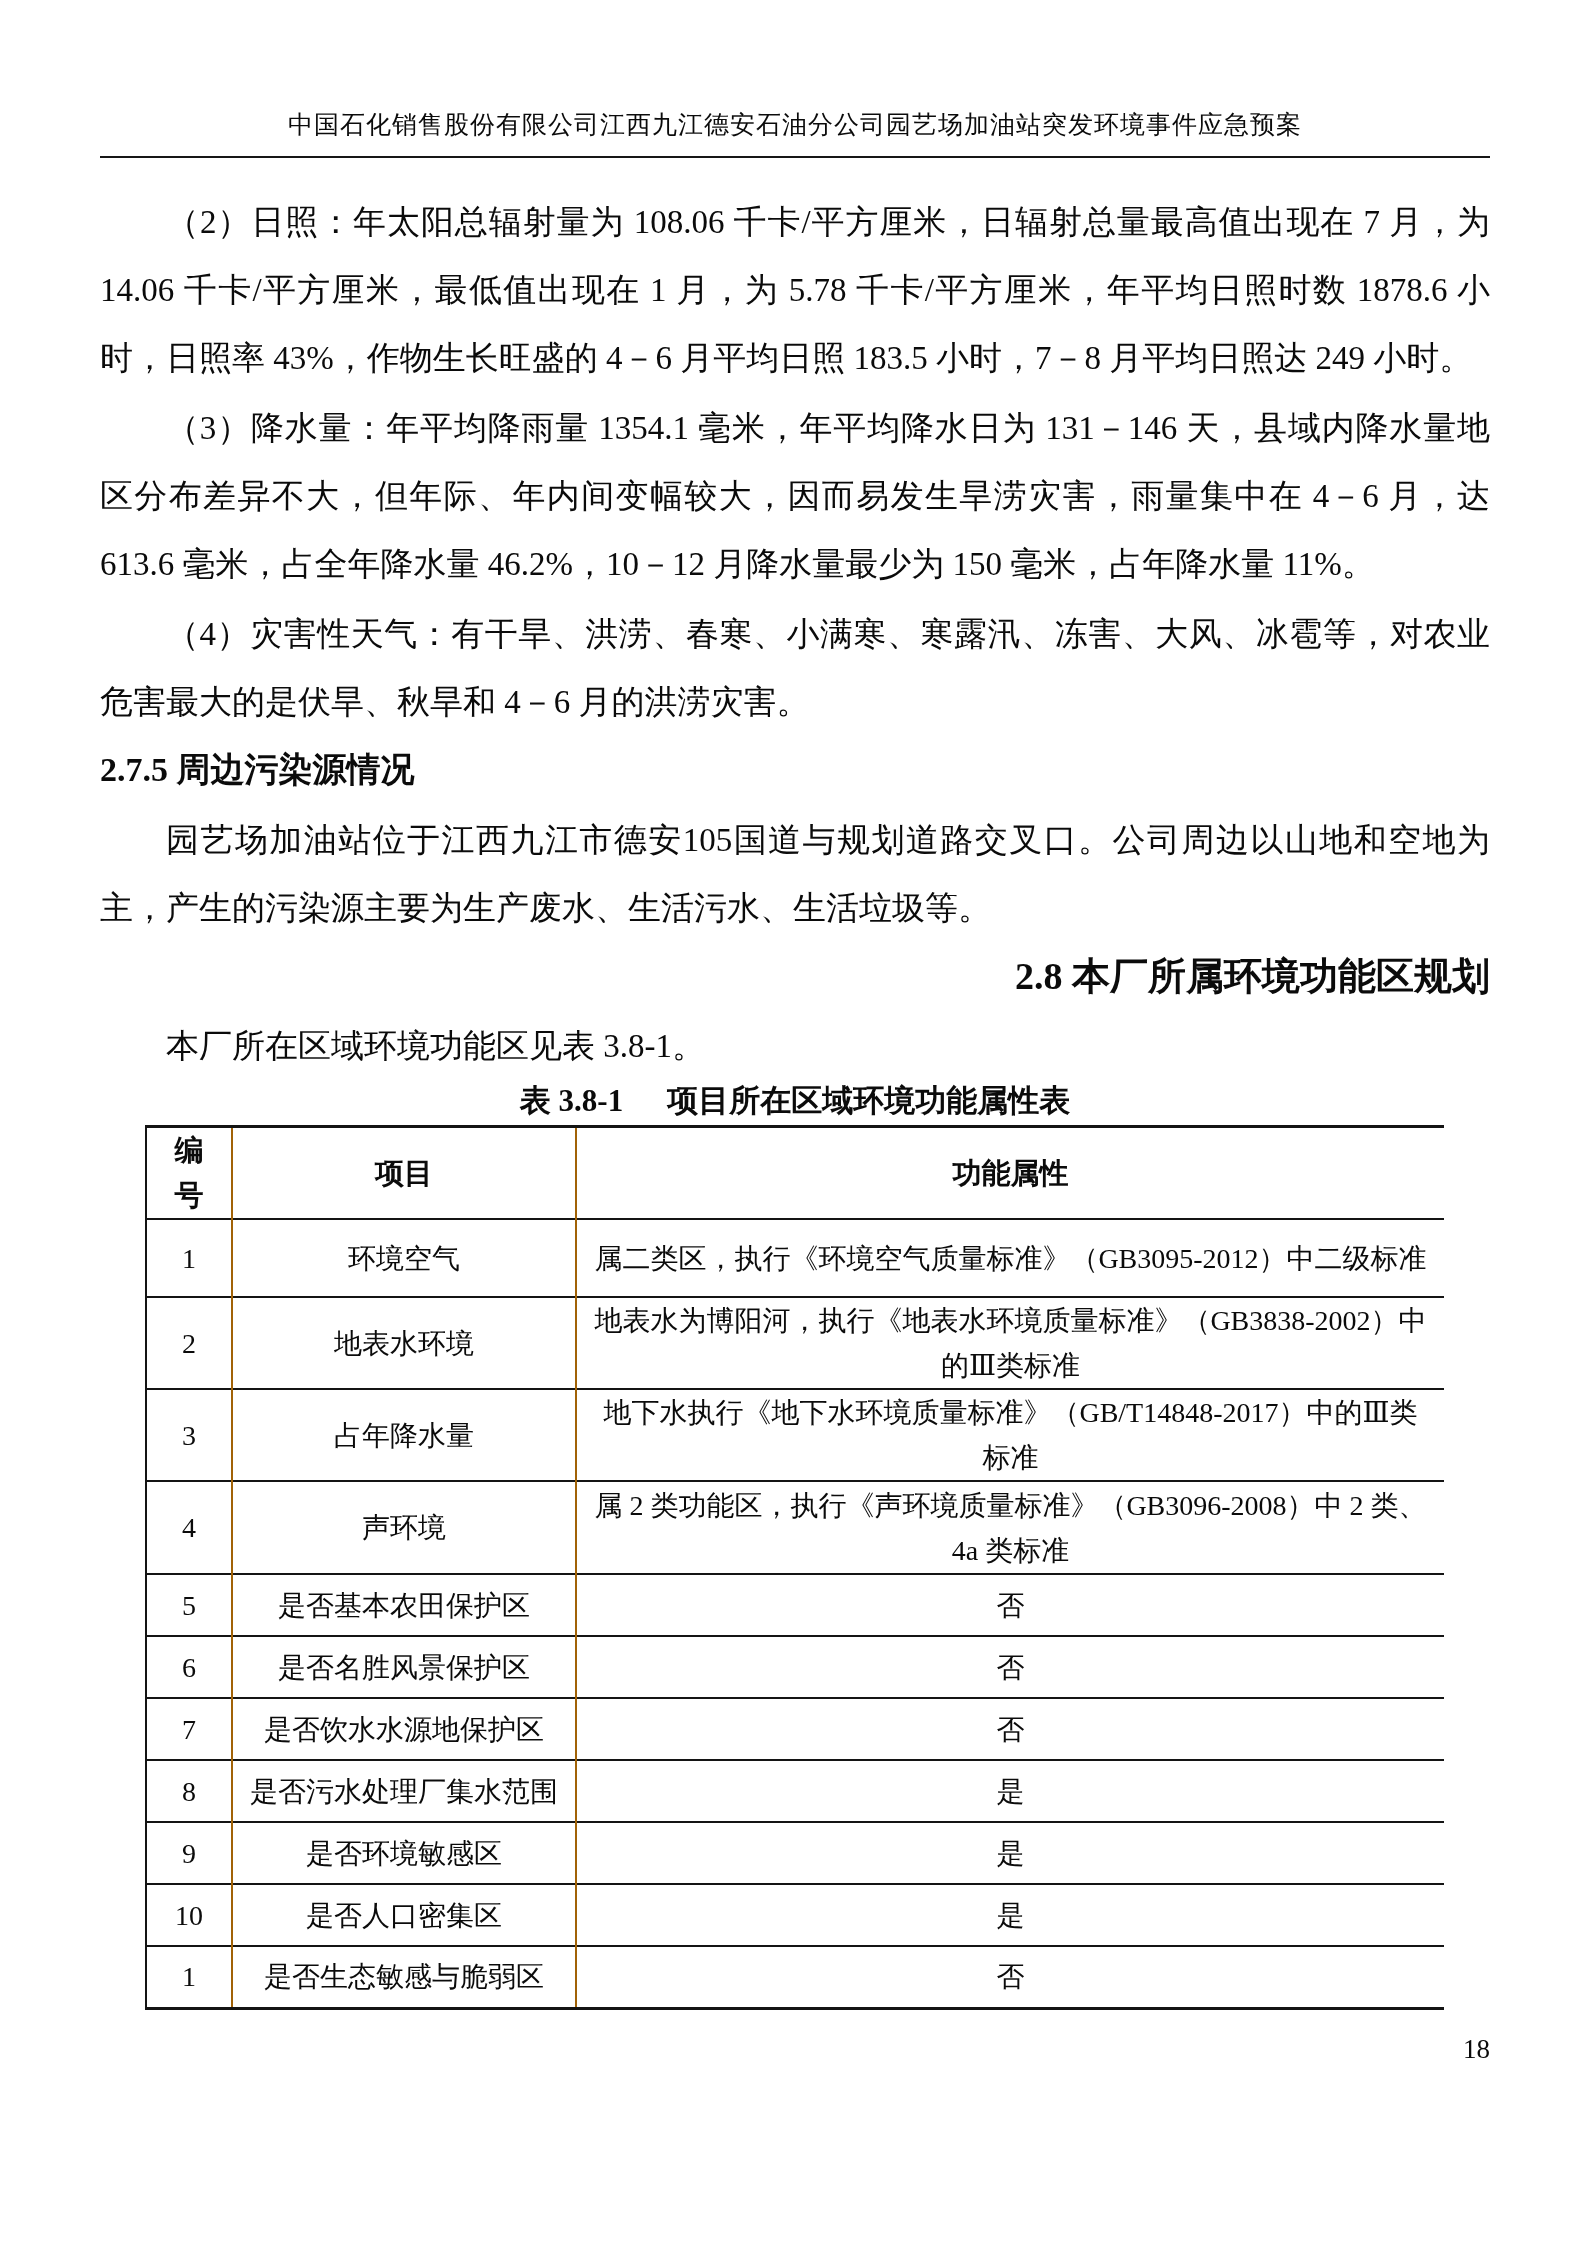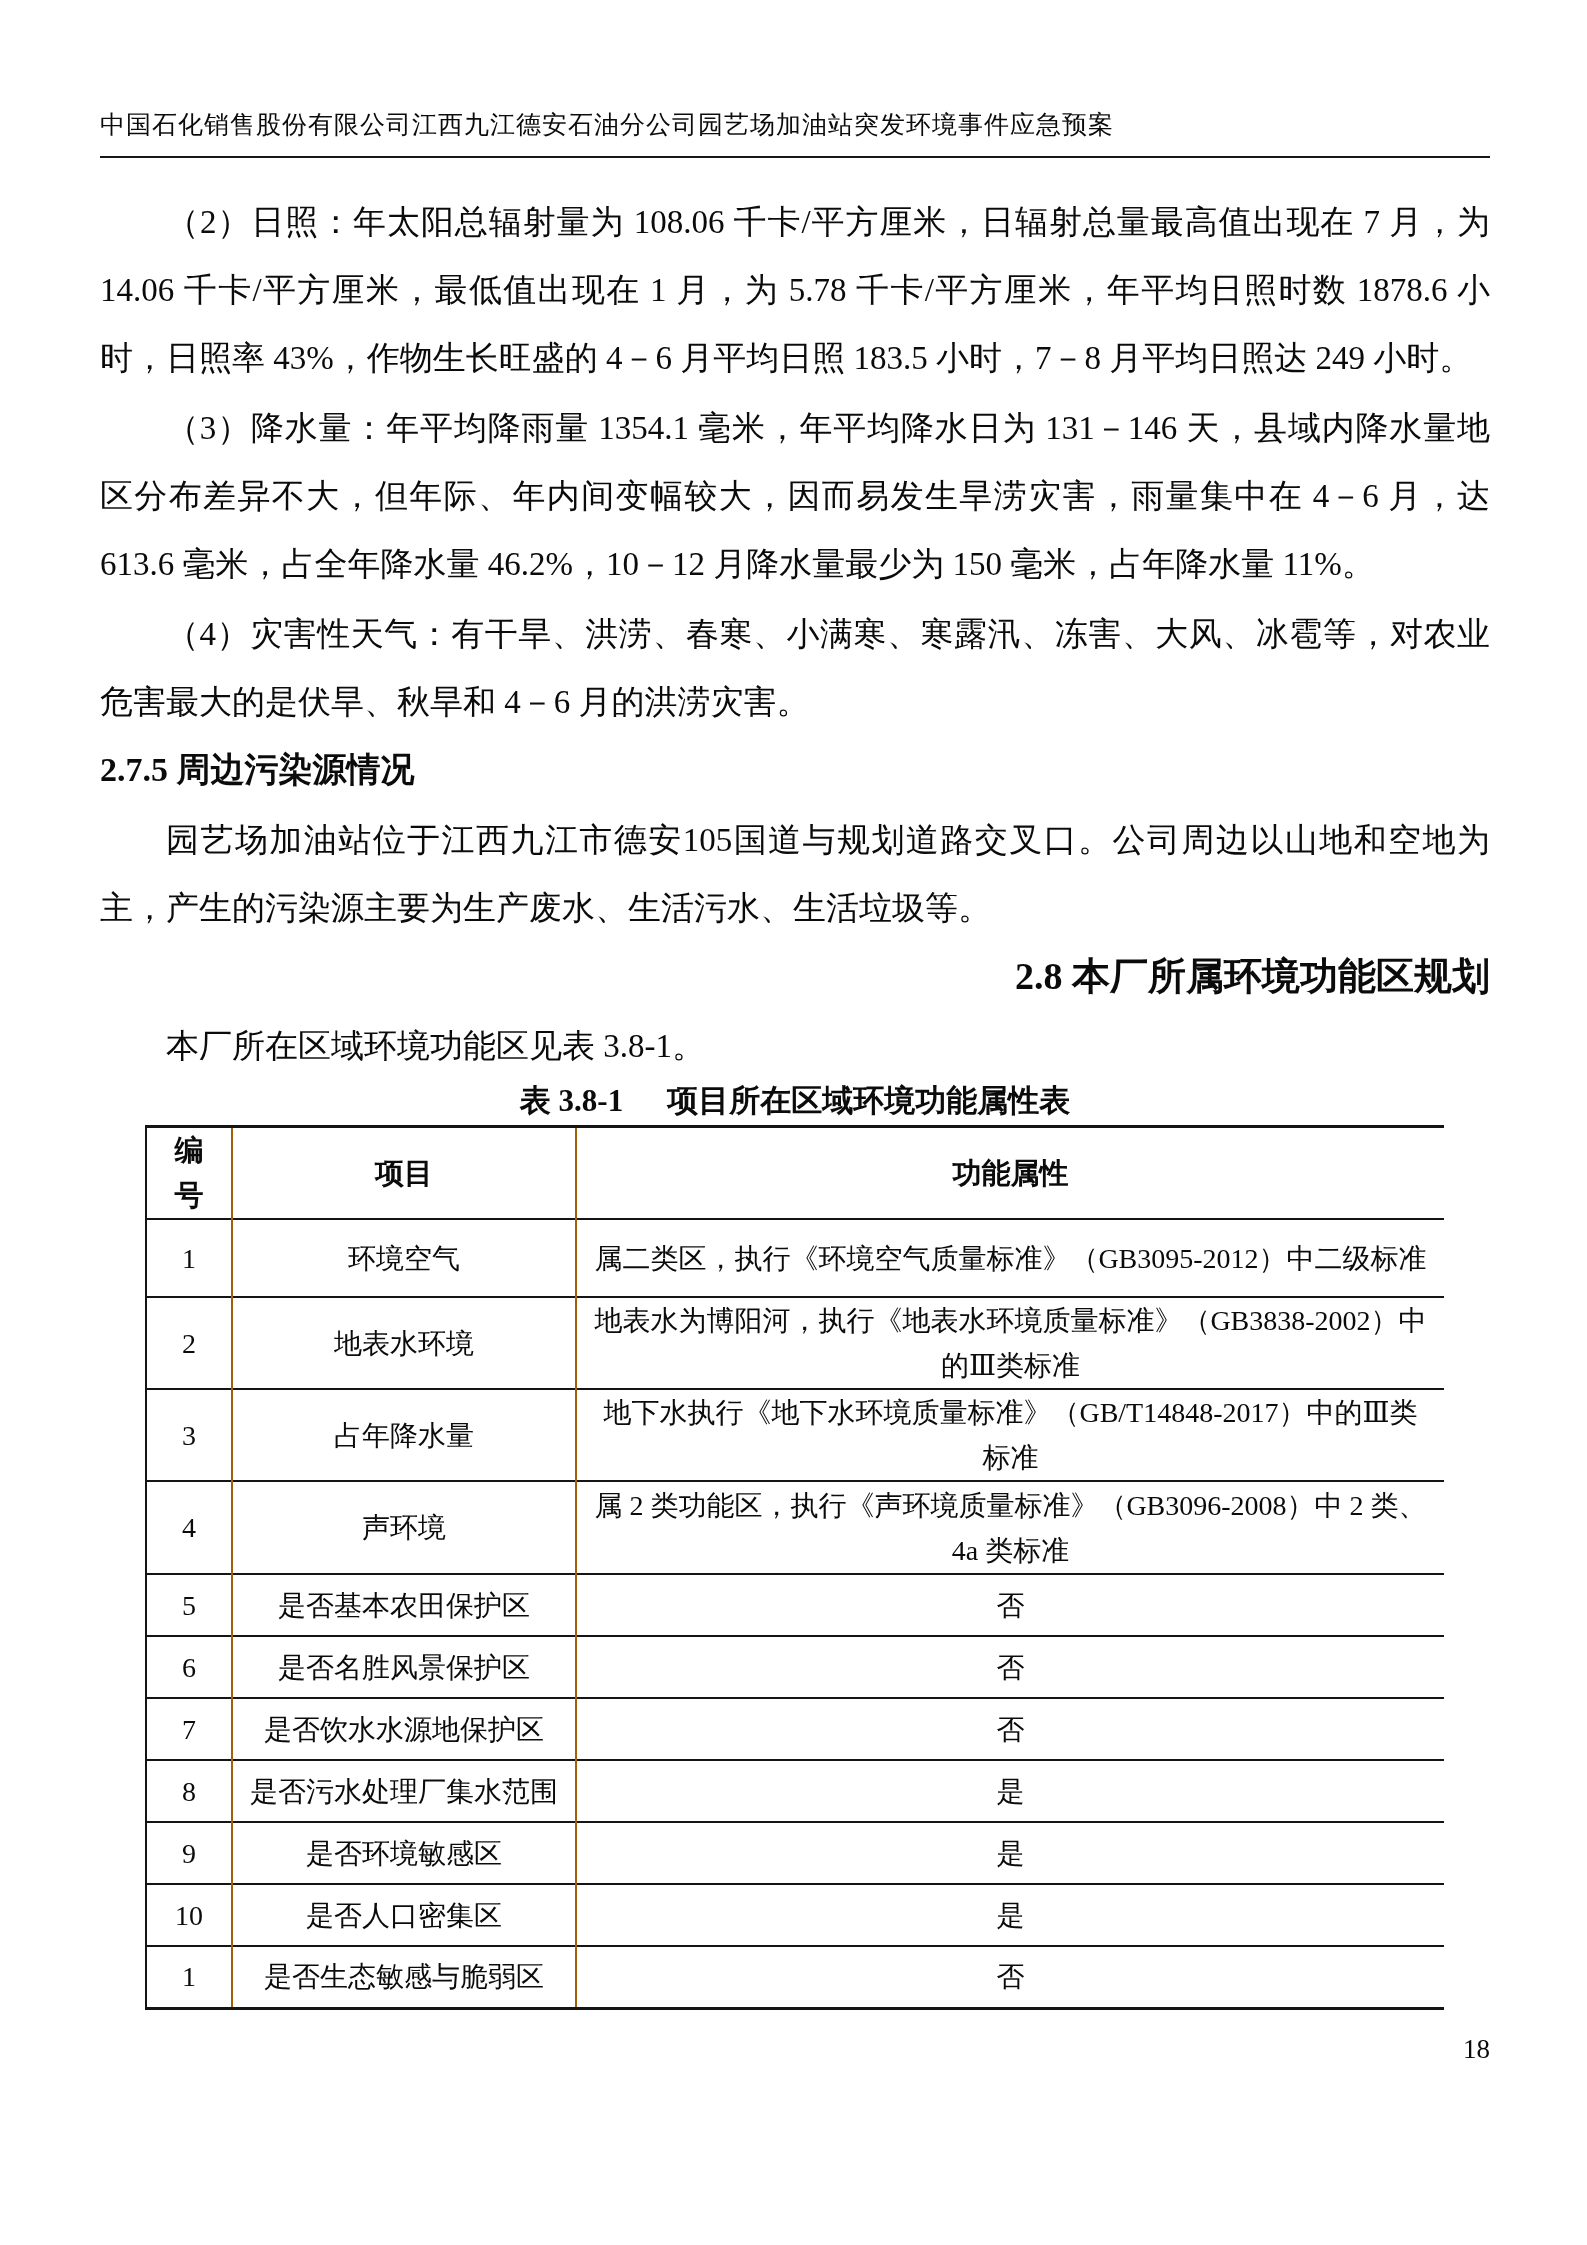--- a/index.html
+++ b/index.html
@@ -9,21 +9,21 @@
     color: #0b0b0b;
     font-family: "Liberation Serif", "DejaVu Serif", serif;
     overflow: hidden;
   }
   .page {
     box-sizing: border-box;
     width: 1587px; height: 2245px;
     padding: 110px 97px 0 100px;
   }
   .doc-header {
-    text-align: left;
+    text-align: center;
     font-size: 25px;
     line-height: 30px;
     letter-spacing: 1px;
   }
   .header-rule {
     border: none;
     border-top: 2px solid #161616;
     margin: 16px 0 0 0;
   }
   .body-text { margin-top: 30px; }

